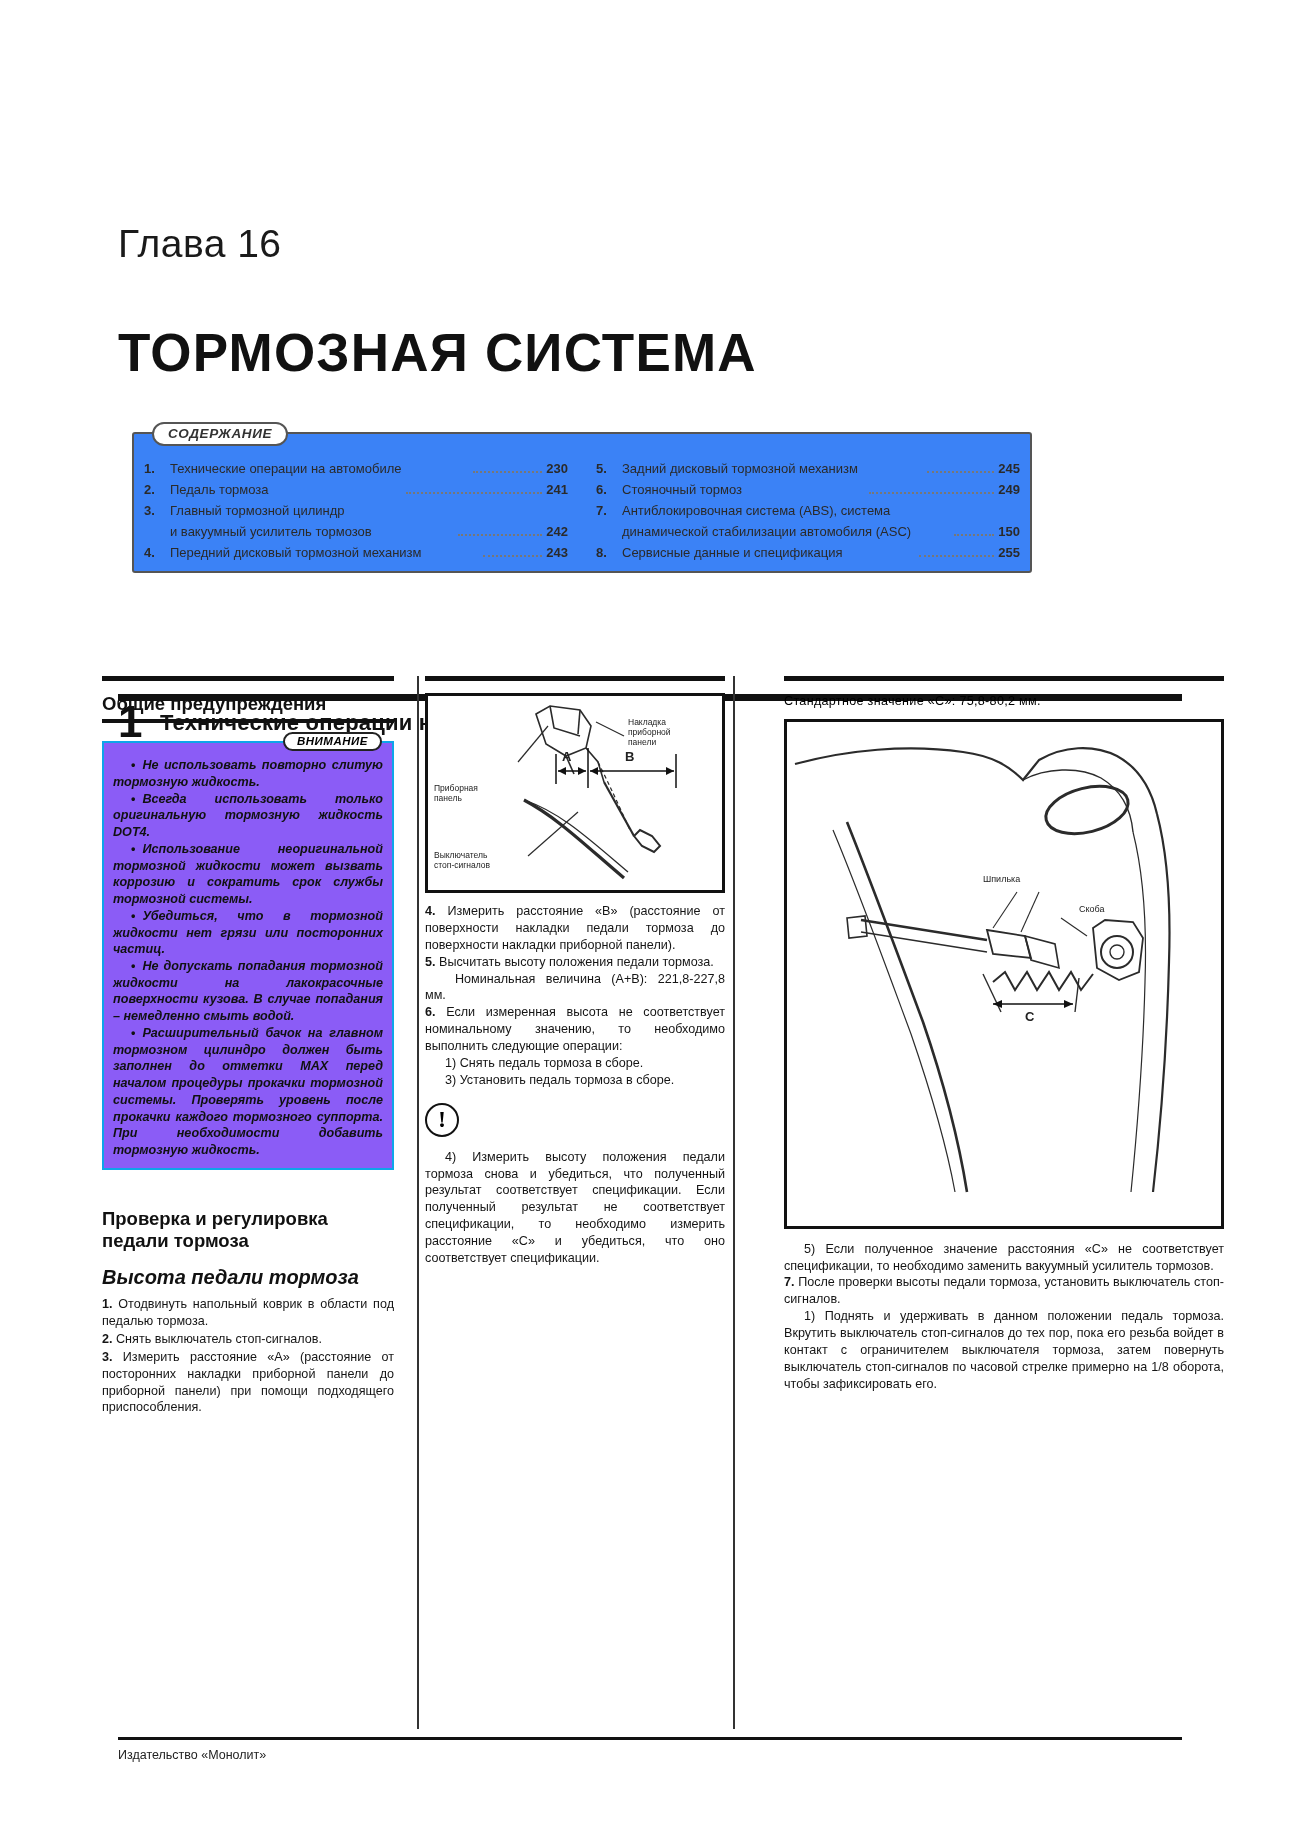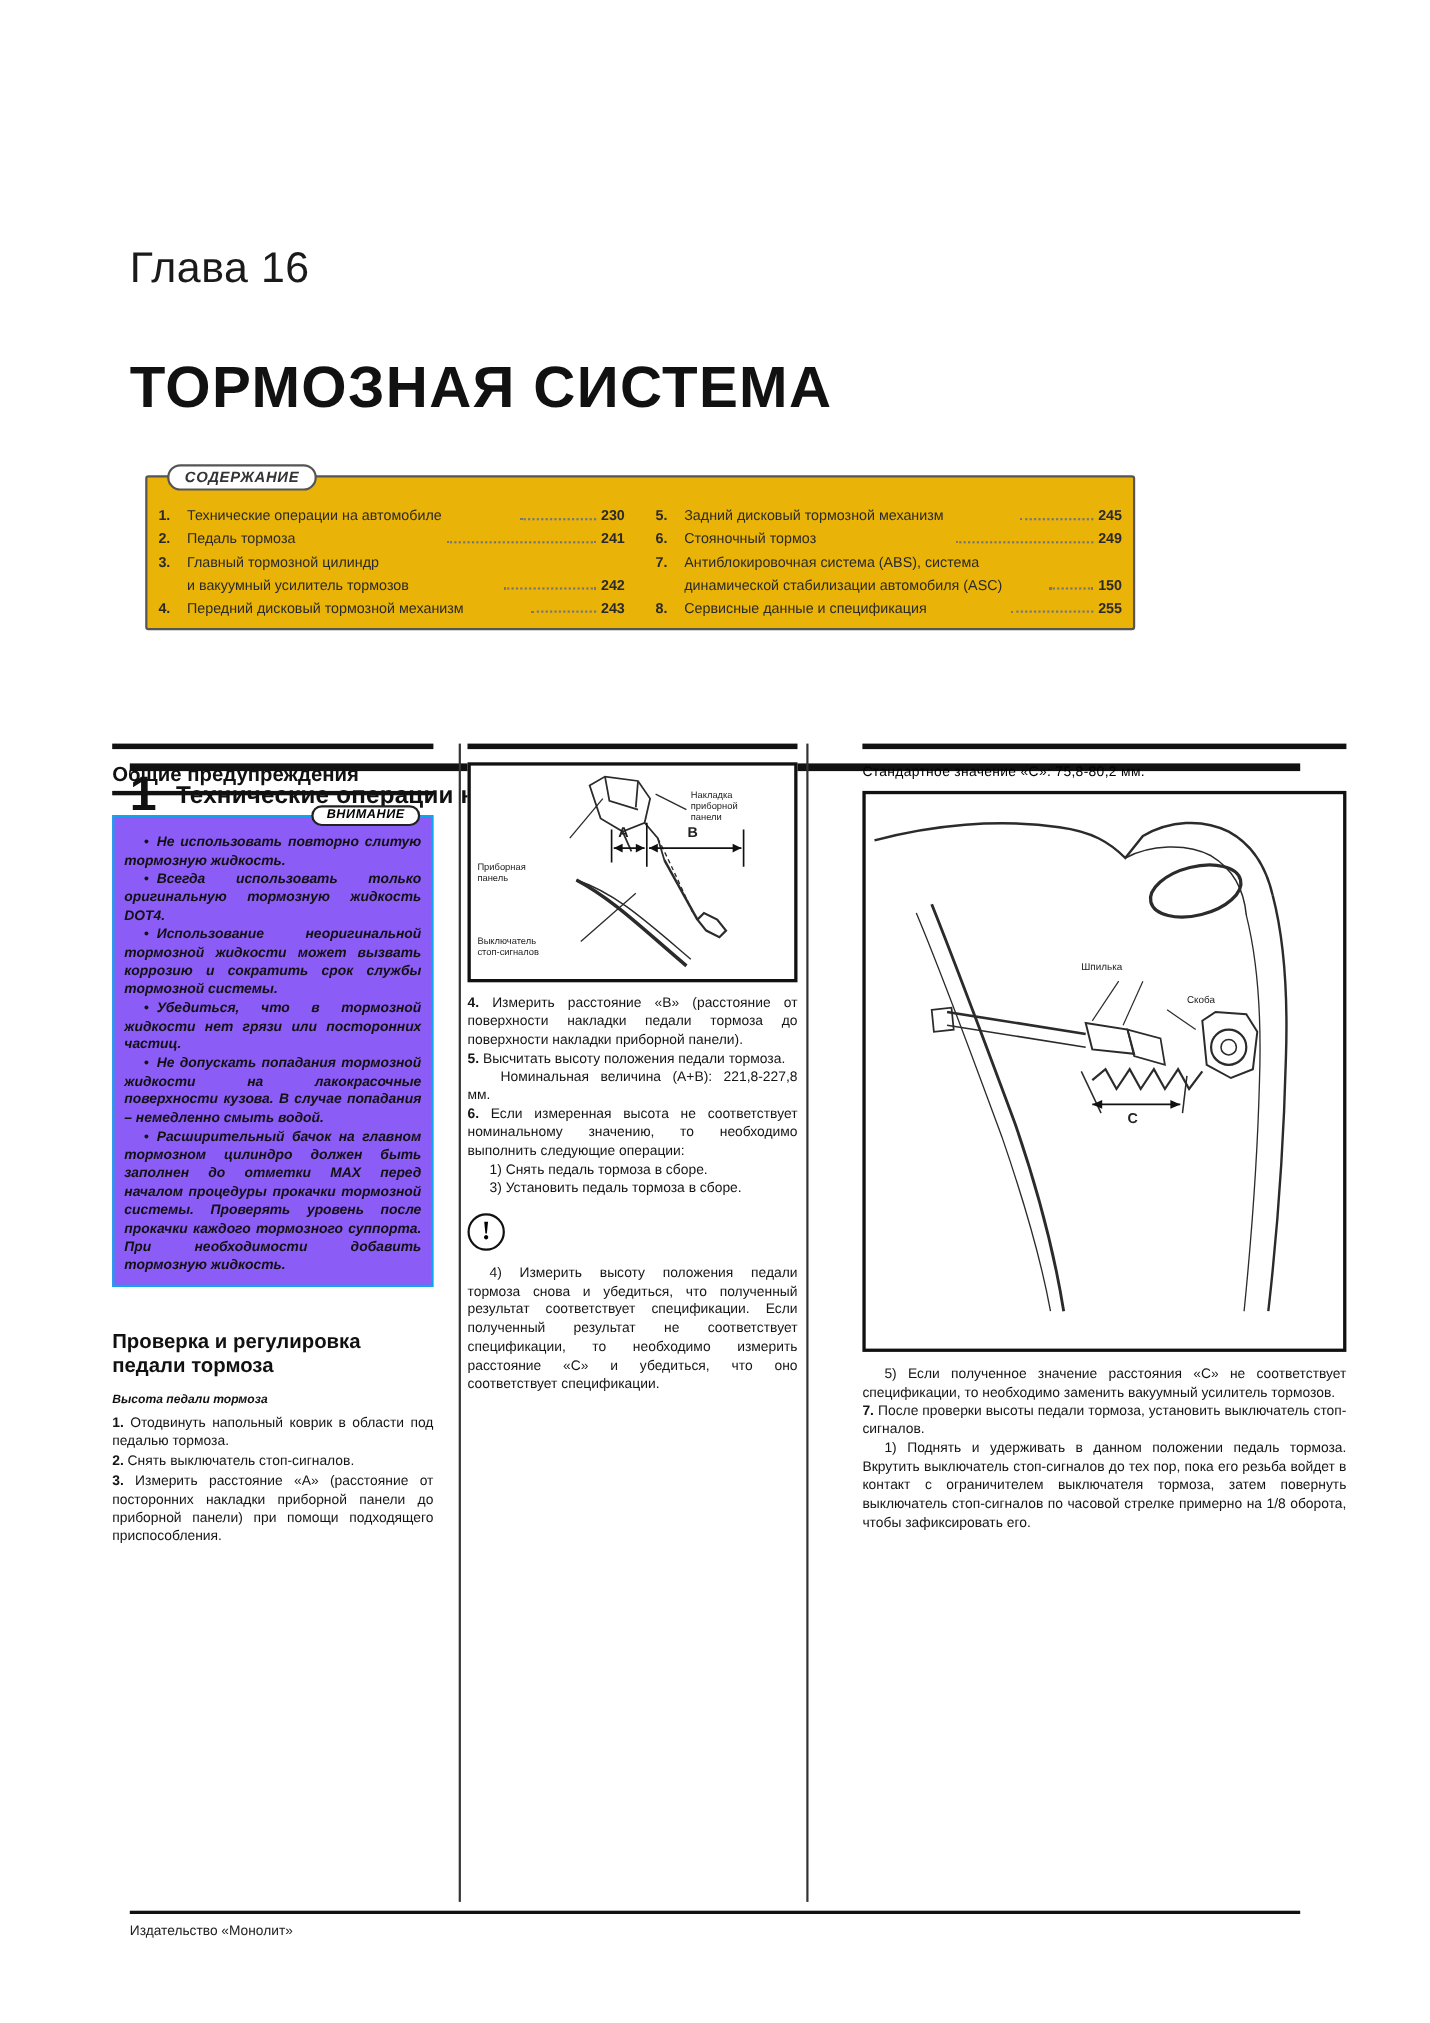--- a/index.html
+++ b/index.html
@@ -42,21 +42,21 @@
   .toc-wrap {
     position: absolute;
     left: 132px; top: 432px;
     width: 900px;
   }
   .toc-box {
     border: 2px solid #555;
     border-radius: 3px;
     padding: 16px 10px 8px 10px;
     position: relative;
-    background: #eab308;
+    background: #3b82f6;
   }
   .toc-tag {
     position: absolute;
     left: 18px; top: -12px;
     background: #fff;
     border: 2px solid #555;
     border-radius: 12px;
     padding: 2px 14px 3px 14px;
     font-size: 13.5px;
     font-weight: bold;
@@ -161,21 +161,21 @@
     line-height: 1.2;
     color: #111;
     margin: 0 0 4px 0;
   }
   .h2-rule {
     height: 4px;
     background: #111;
     margin: 3px 0 10px 0;
   }
   .h3 {
-    font-size: 11px;
+    font-size: 20px;
     font-weight: bold;
     font-style: italic;
     margin: 14px 0 7px 0;
     color: #111;
   }
 
   .attn-box {
     border: 2px solid #0ea5e9;
     padding: 14px 9px 9px 9px;
     position: relative;

